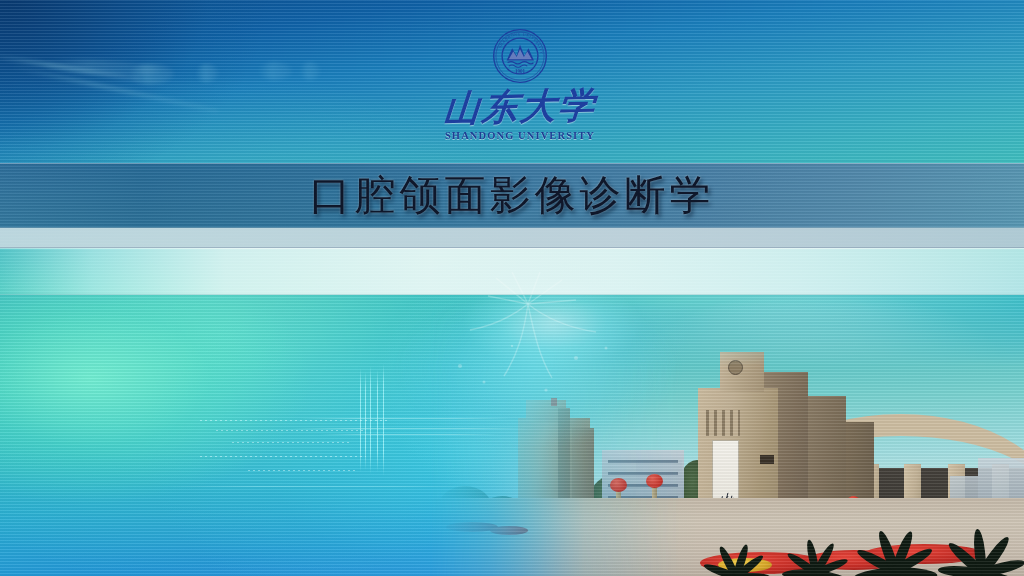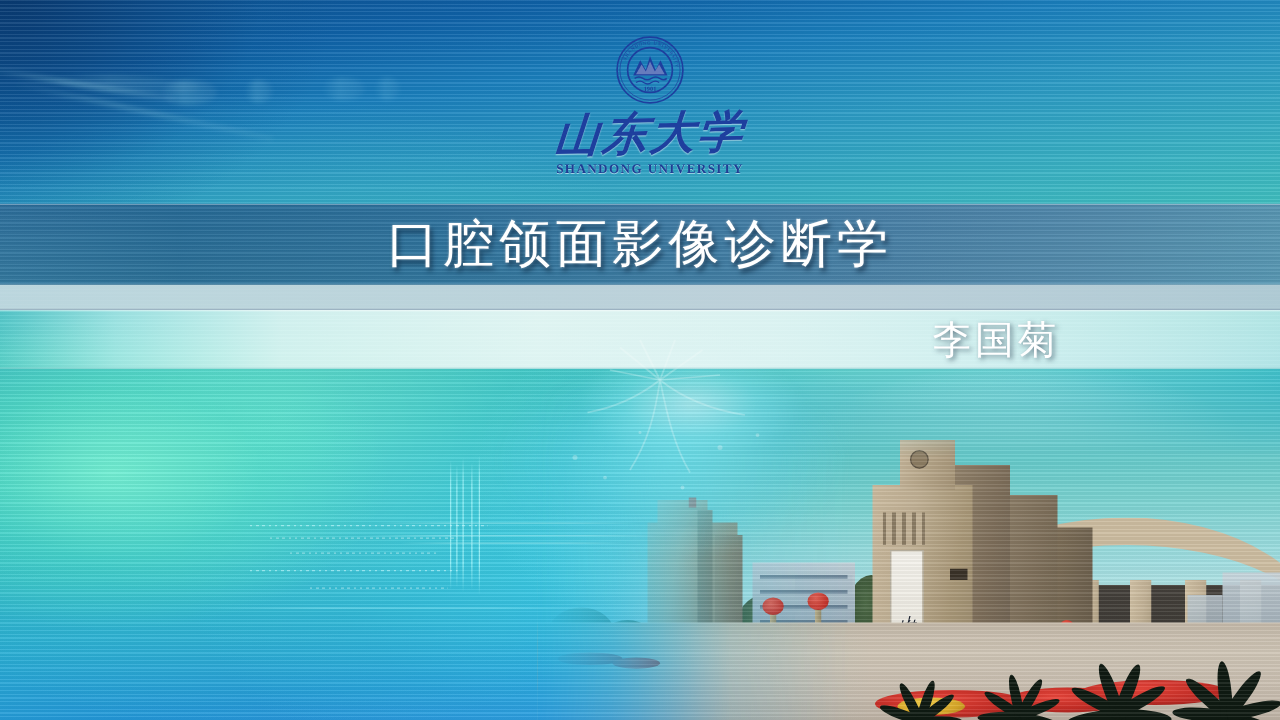--- a/index.html
+++ b/index.html
@@ -240,21 +240,21 @@
       rgba(245,251,250,0.84) 60%,
       rgba(236,248,248,0.80) 78%,
       rgba(222,243,243,0.72) 100%);
     box-shadow:inset 0 1px 0 rgba(255,255,255,0.45), inset 0 -1px 0 rgba(130,190,195,0.40);
   }
 
   .title-text {
     position:absolute; left:0; top:163px; width:1024px; height:65px;
     display:flex; align-items:center; justify-content:center;
     font-family:"DejaVu Sans", sans-serif;
-    font-size:41px; font-weight:400; color:#ffffff;
+    font-size:41px; font-weight:400; color:#0f172a;
     letter-spacing:4px;
     text-shadow:2px 3px 4px rgba(10,35,60,0.72), 0 0 2px rgba(255,255,255,0.5);
     white-space:nowrap;
   }
   .sub-text {
     position:absolute; left:0; top:248px; width:1024px; height:47px;
     display:flex; align-items:center; justify-content:flex-end;
     padding-right:176px;
     font-family:"DejaVu Sans", sans-serif;
     font-size:31px; font-weight:400; color:#ffffff;
@@ -492,15 +492,14 @@
     <div class="logo-cal">山东大学</div>
     <div class="logo-en">SHANDONG UNIVERSITY</div>
   </div>
 
   <div class="band-title"></div>
   <div class="title-text">口腔颌面影像诊断学</div>
 
   <div class="band-mid"></div>
 
   <div class="band-sub"></div>
-  <div class="sub-text">李国菊</div>
 
 </div>
 
 </body></html>

